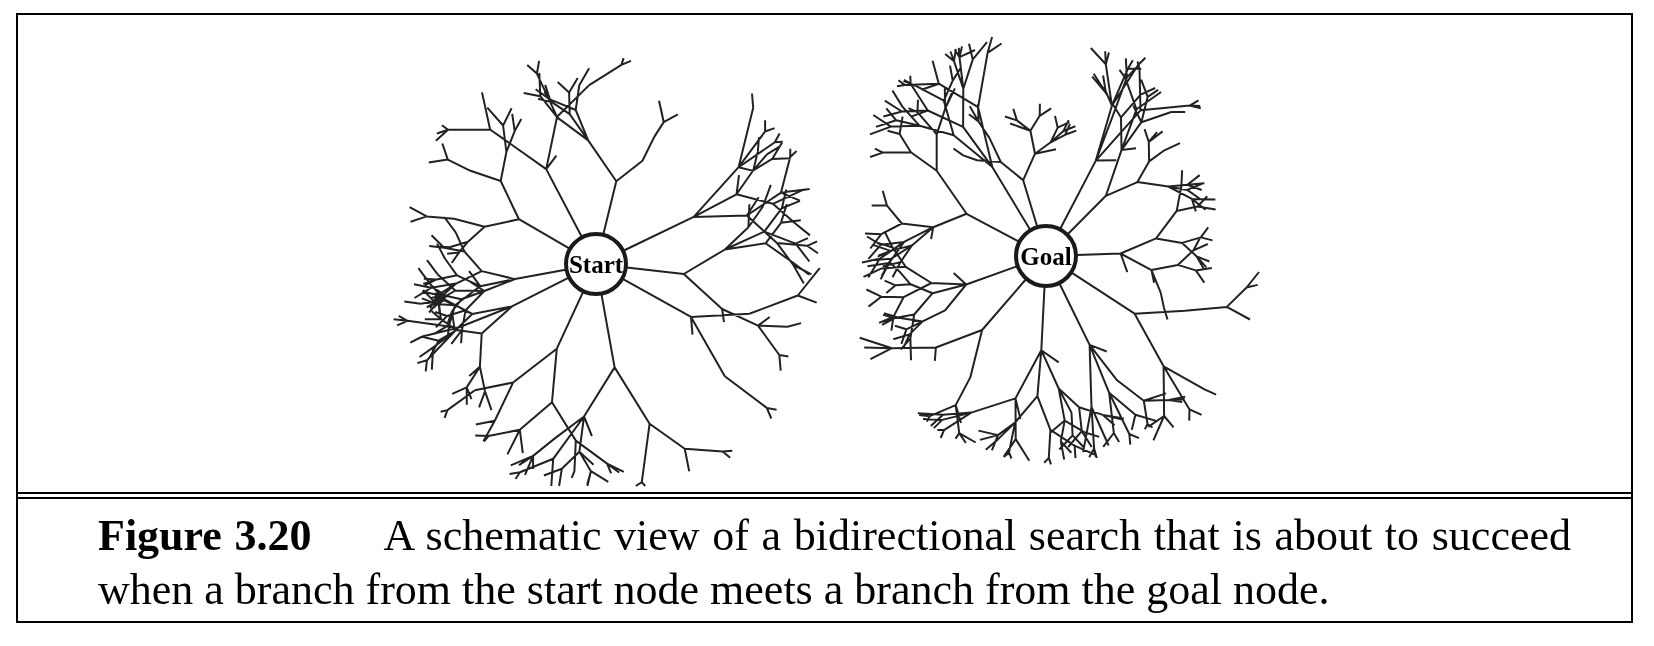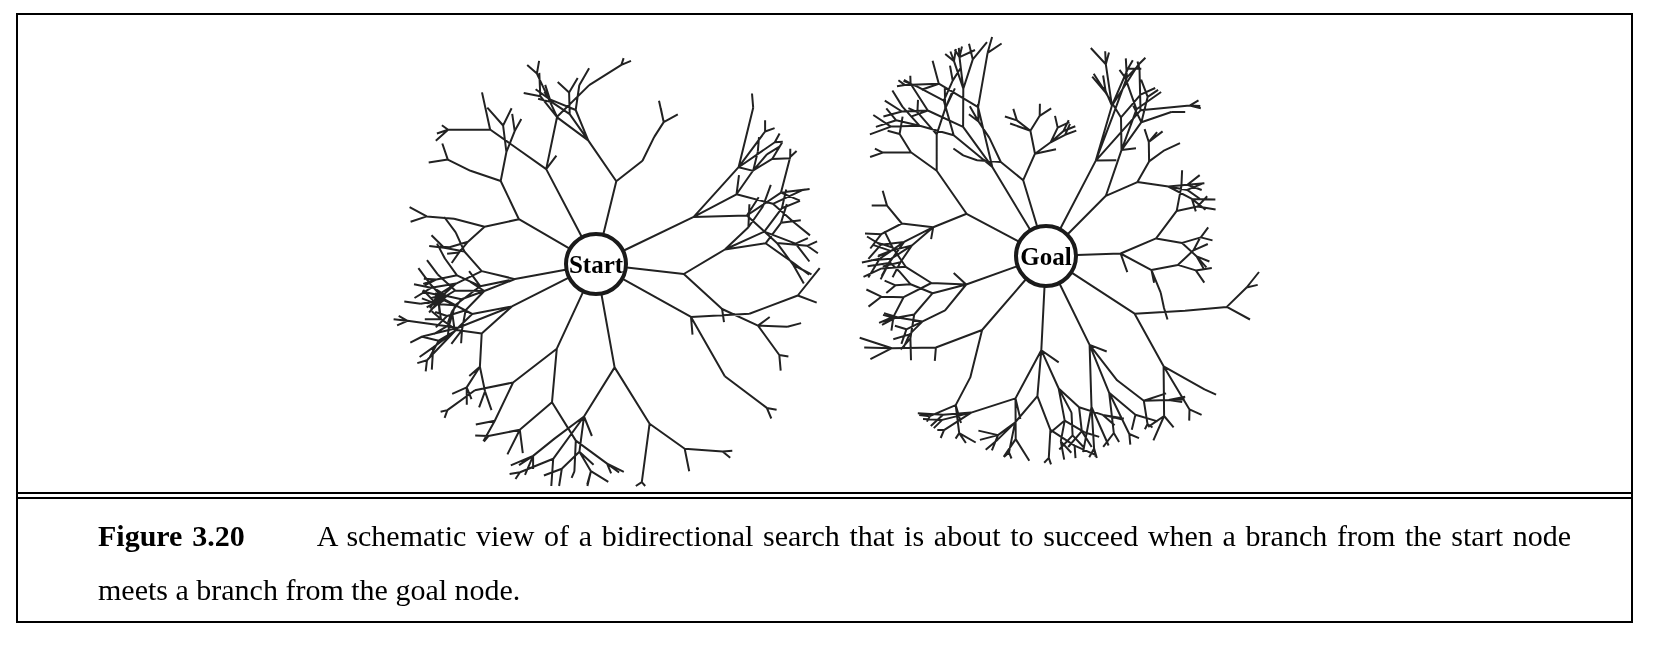--- a/index.html
+++ b/index.html
@@ -41,21 +41,21 @@
     width: 1613px;
     height: 3px;
     border-top: 2px solid #000000;
     border-bottom: 2px solid #000000;
     background: #ffffff;
   }
   .caption {
     box-sizing: border-box;
     width: 1613px;
     padding: 10px 60px 0 80px;
-    font-size: 30px;
+    font-size: 44px;
     line-height: 54px;
     color: #000000;
   }
   .caption p {
     margin: 0;
     text-align: justify;
   }
   .caption-label {
     font-weight: bold;
   }

